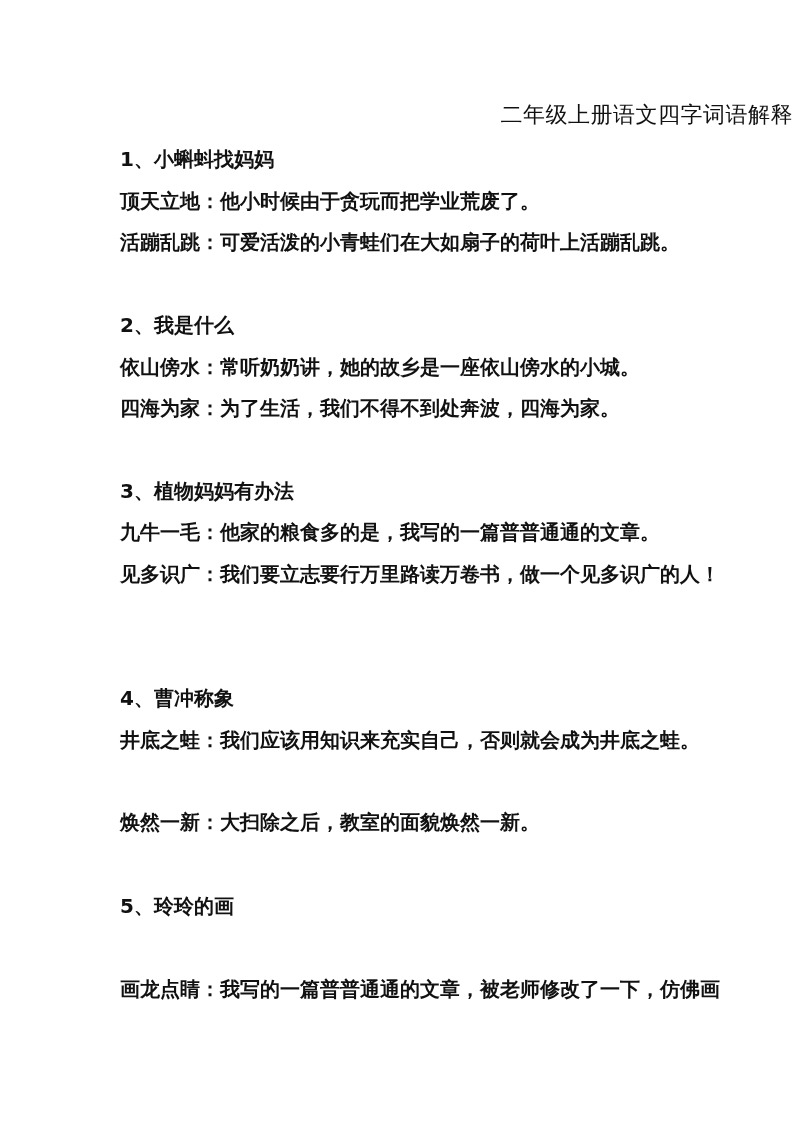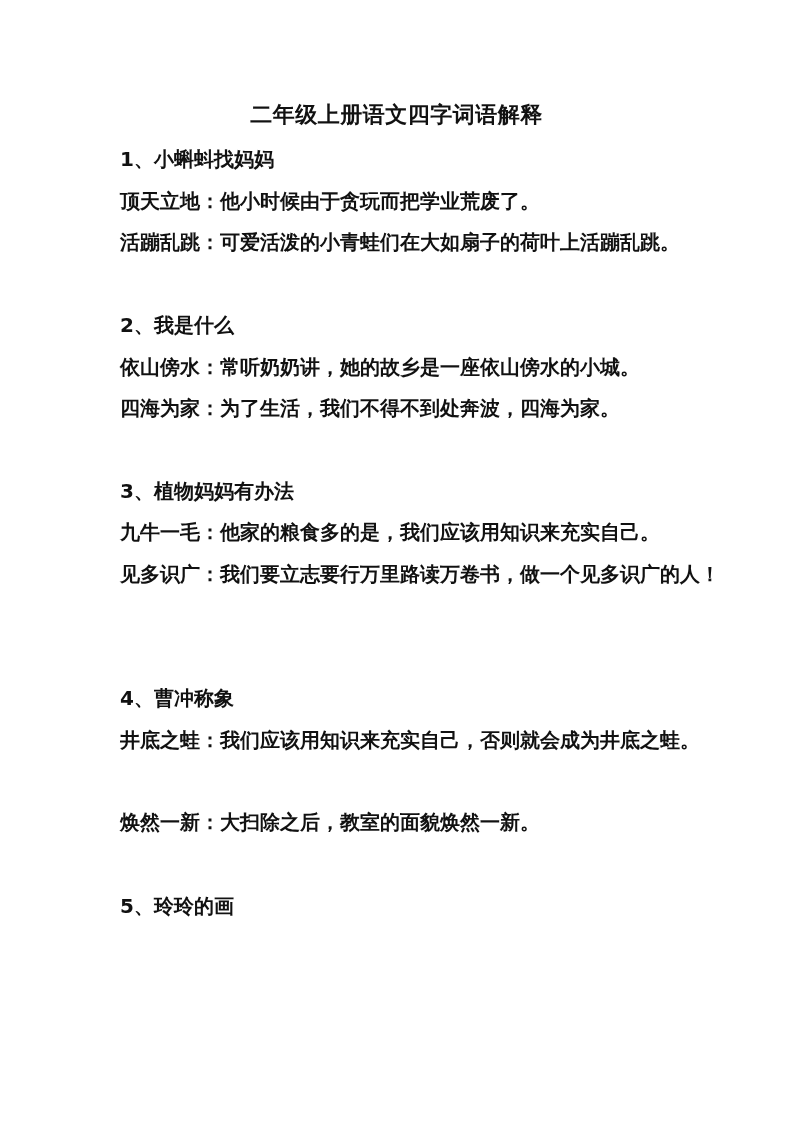--- a/index.html
+++ b/index.html
@@ -20,23 +20,23 @@
       left: 0;
       top: 0;
       width: 793px;
       height: 1122px;
     }
     .title {
       position: absolute;
       left: 0;
       width: 793px;
       top: 100px;
-      text-align: center;
+      text-align: right;
       font-size: 22px;
-      font-weight: bold;
+      font-weight: normal;
       letter-spacing: 0.5px;
       line-height: 30px;
     }
     .line {
       position: absolute;
       left: 120px;
       font-size: 20px;
       line-height: 22px;
       white-space: nowrap;
     }
@@ -68,29 +68,32 @@
   <div class="line heading" style="top:314px">2、我是什么</div>
   <div class="line" style="top:397px">
     <span class="term">四海为家：</span><span class="body-text">为了生活，我们不得不到处奔波，四海为家。</span>
   </div>
   <div class="line" style="top:356px">
     <span class="term">依山傍水：</span><span class="body-text">常听奶奶讲，她的故乡是一座依山傍水的小城。</span>
   </div>
 
   <div class="line heading" style="top:480px">3、植物妈妈有办法</div>
   <div class="line" style="top:521px">
-    <span class="term">九牛一毛：</span><span class="body-text">他家的粮食多的是，我们应该用知识来充实自己。</span>
+    <span class="term">九牛一毛：</span><span class="body-text">他家的粮食多的是，我写的一篇普普通通的文章。</span>
   </div>
   <div class="line" style="top:563px">
     <span class="term">见多识广：</span><span class="body-text">我们要立志要行万里路读万卷书，做一个见多识广的人！</span>
   </div>
 
   <div class="line heading" style="top:687px">4、曹冲称象</div>
   <div class="line" style="top:729px">
     <span class="term">井底之蛙：</span><span class="body-text">我们应该用知识来充实自己，否则就会成为井底之蛙。</span>
   </div>
   <div class="line" style="top:811px">
     <span class="term">焕然一新：</span><span class="body-text">大扫除之后，教室的面貌焕然一新。</span>
   </div>
 
   <div class="line heading" style="top:895px">5、玲玲的画</div>
+  <div class="line" style="top:978px">
+    <span class="term">画龙点睛：</span><span class="body-text">我写的一篇普普通通的文章，被老师修改了一下，仿佛画</span>
+  </div>
 
 </div>
 
 </body></html>

